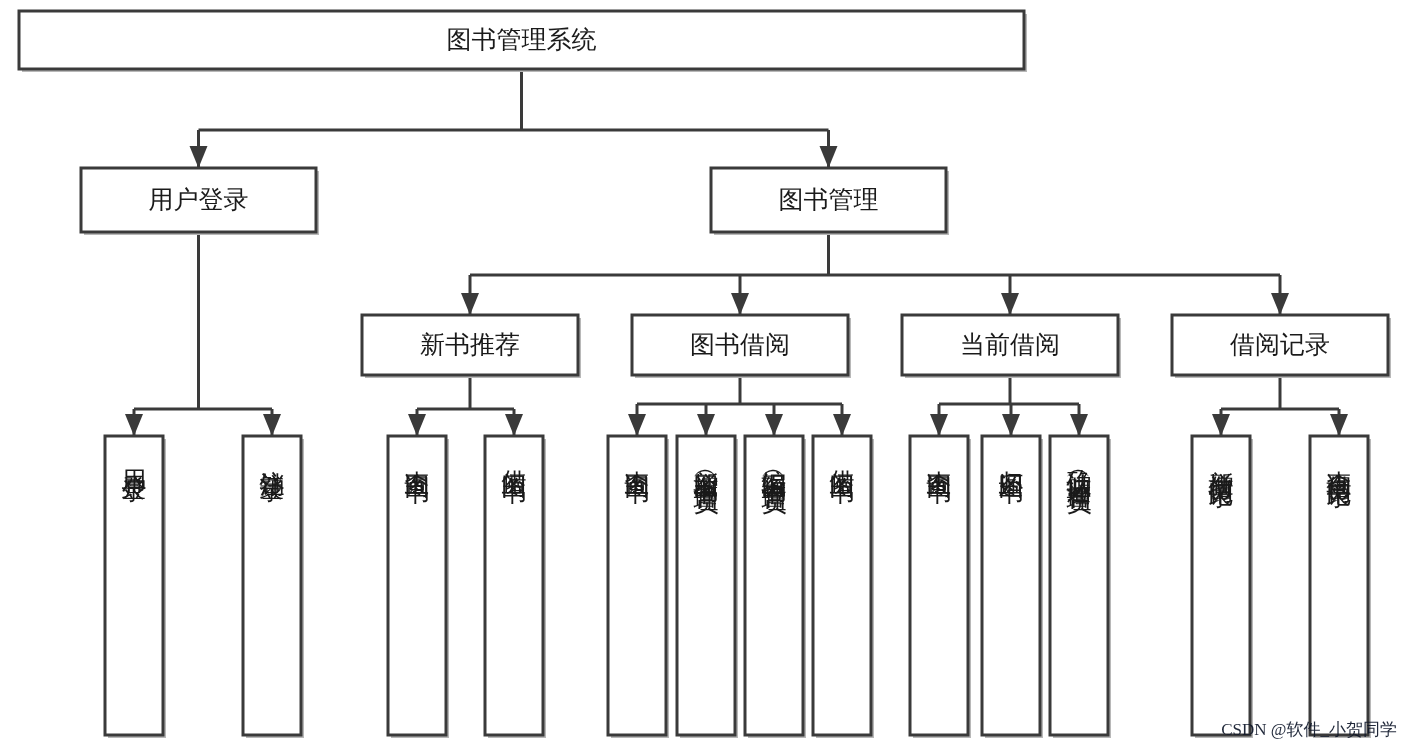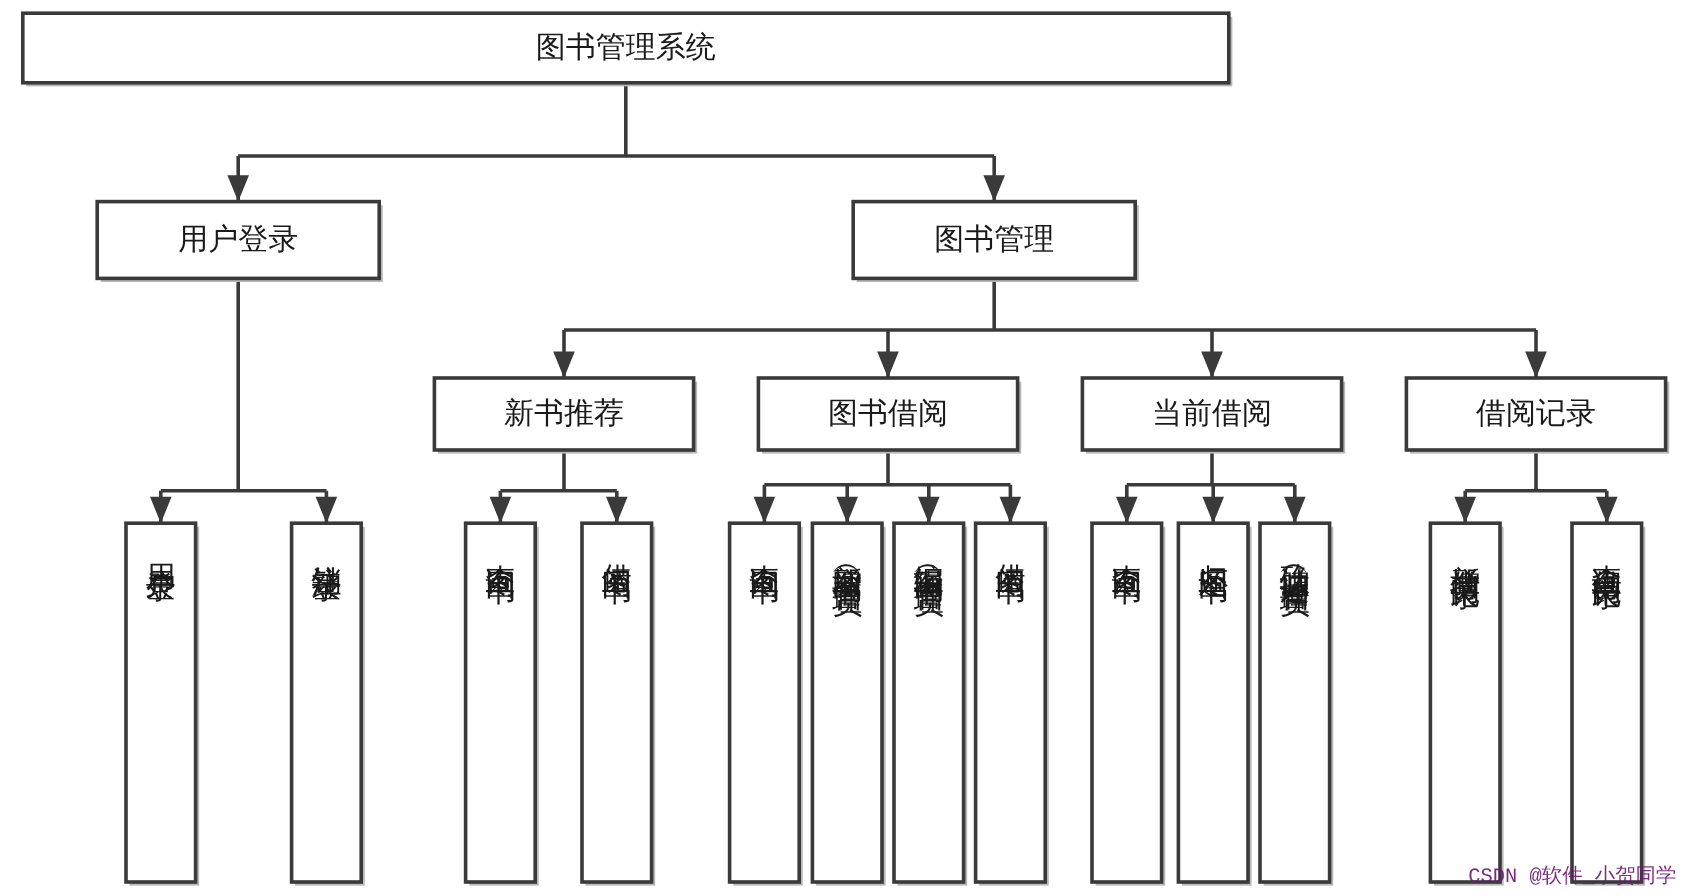--- a/index.html
+++ b/index.html
@@ -67,23 +67,23 @@
     font-size: 25px;
     line-height: 1;
     color: #1a1a1a;
     letter-spacing: 3px;
     white-space: nowrap;
   }
   .watermark {
     position: absolute;
     right: 8px;
     bottom: 6px;
-    font-family: Liberation Mono, monospace;
+    font-family: Liberation Serif, serif;
     font-size: 17px;
-    color: #701a75;
+    color: #0f172a;
     opacity: 0.92;
     white-space: nowrap;
     pointer-events: none;
   }
 </style>
 </head>
 <body>
 
 <div id="diagram-root">
   <svg id="flow-svg" viewBox="0 0 1405 747">

